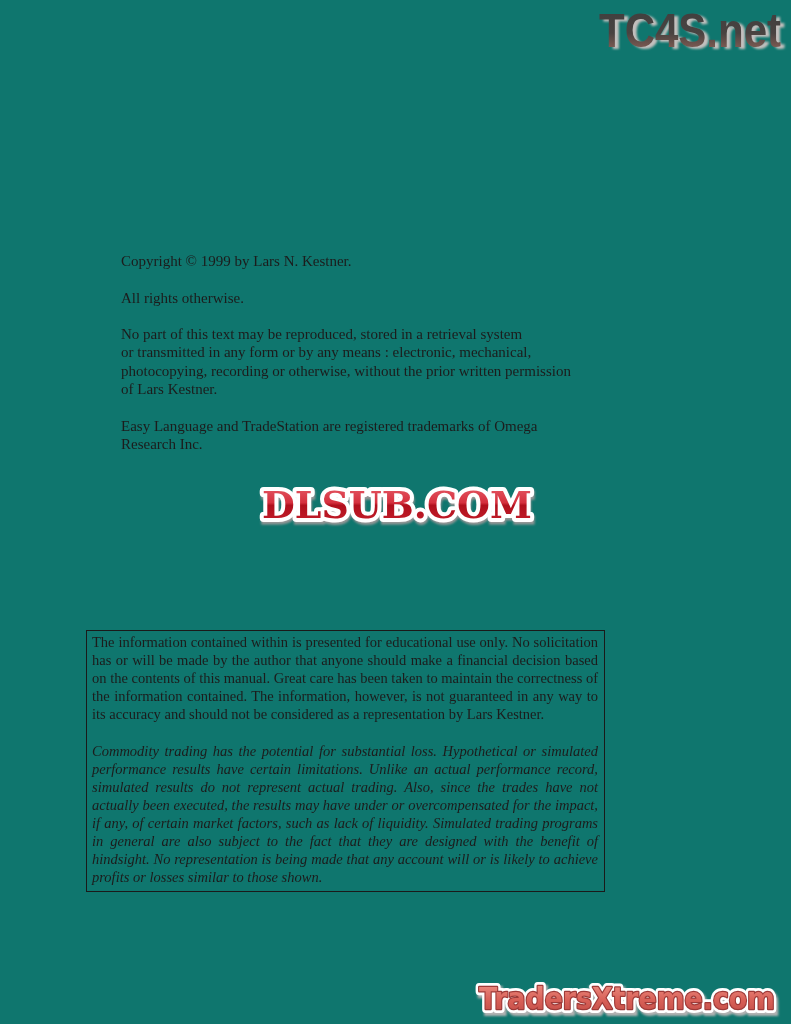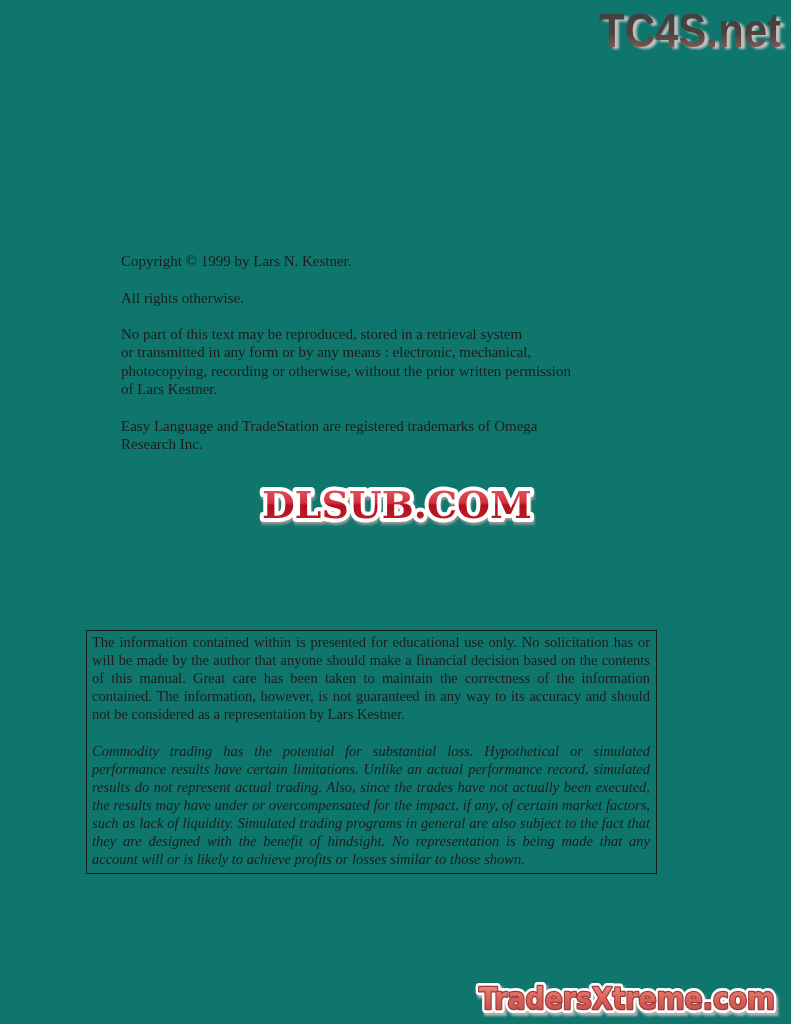--- a/index.html
+++ b/index.html
@@ -28,21 +28,21 @@
     margin: 0 0 18.3px 0;
     white-space: pre-line;
   }
   .pub-label { font-style: italic; }
 
   
   .disclaimer-box {
     position: absolute;
     left: 86px;
     top: 630px;
-    width: 571px;
+    width: 519px;
     box-sizing: border-box;
     border: 1px solid #1a1a1a;
     padding: 2px 6px 5px 5px;
     font-size: 14.5px;
     line-height: 18.1px;
   }
   .disclaimer-box .jpara {
     margin: 0;
     text-align: justify;
     text-justify: inter-word;

